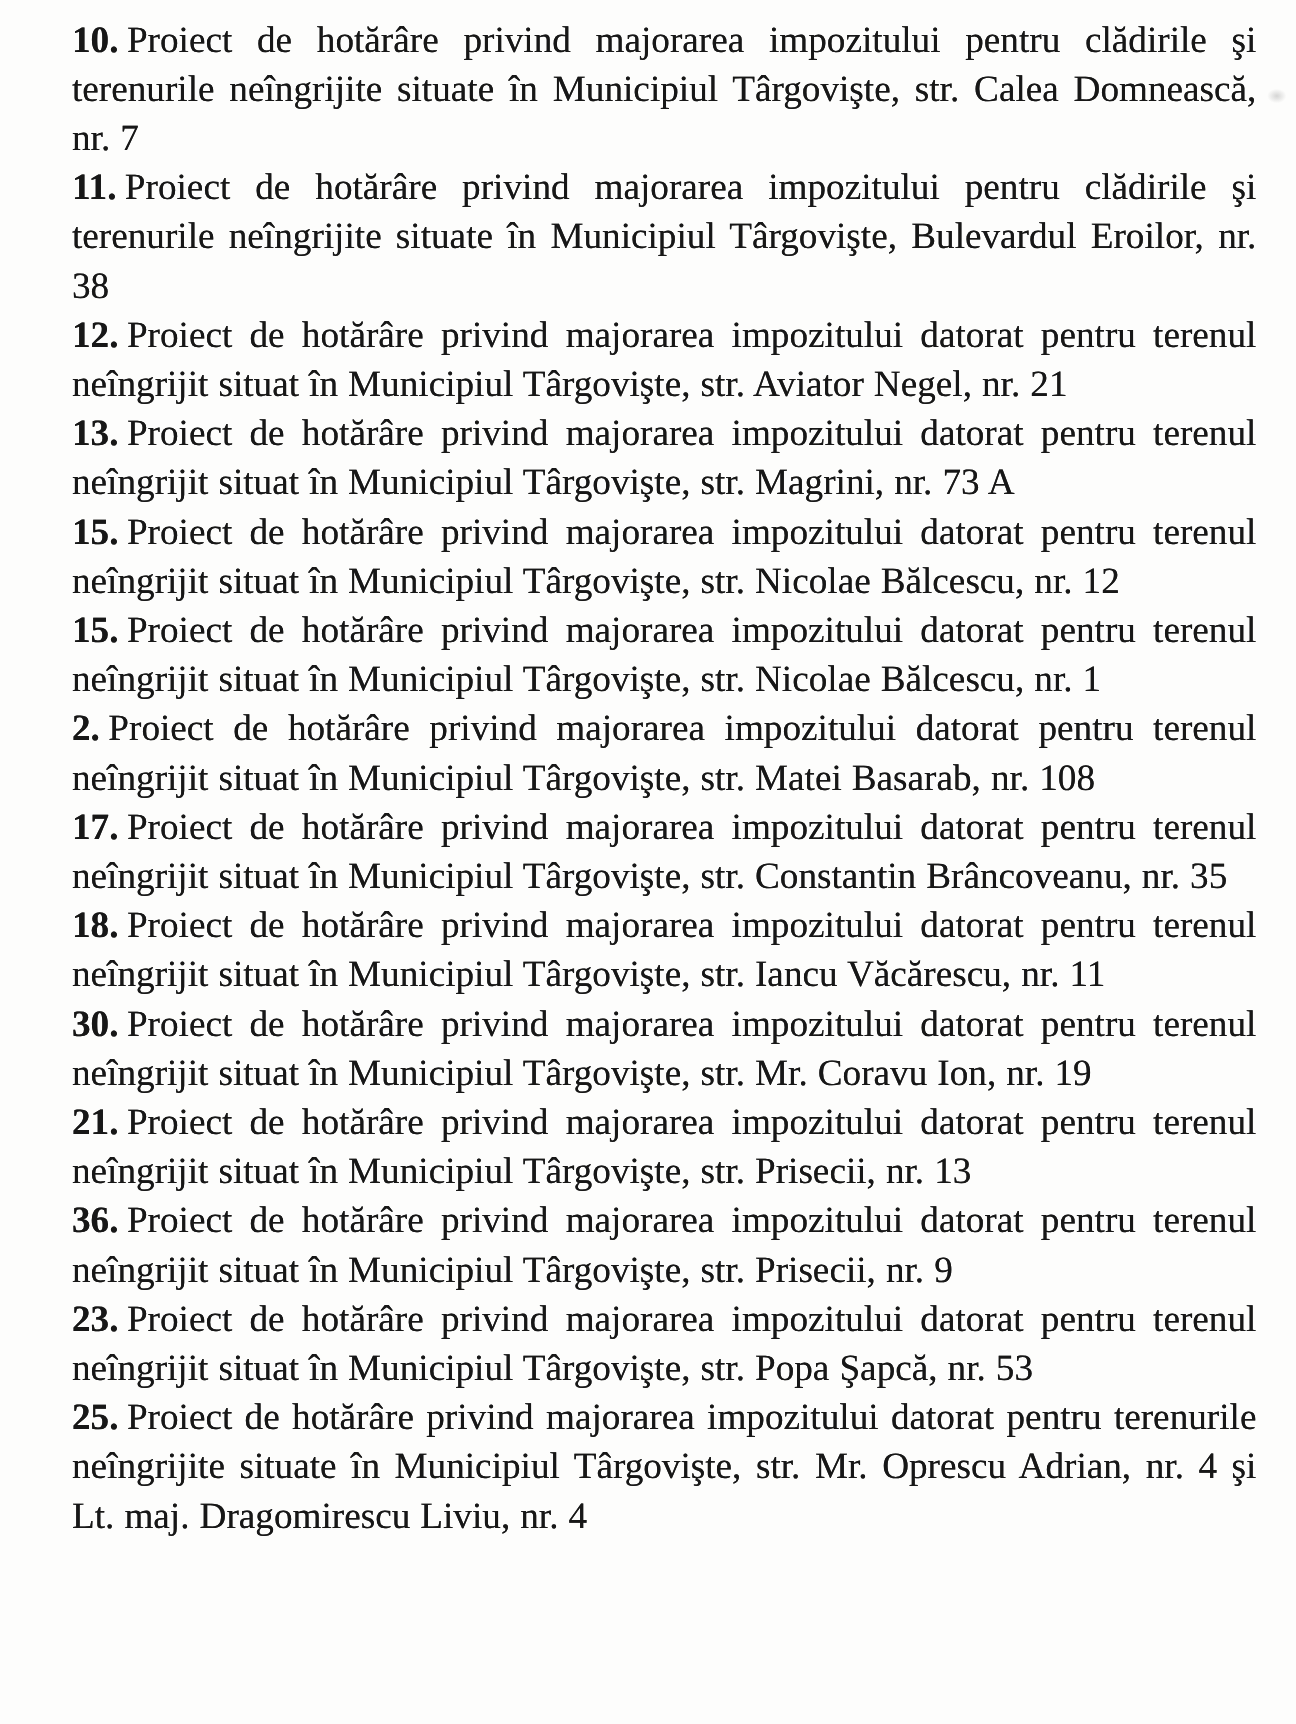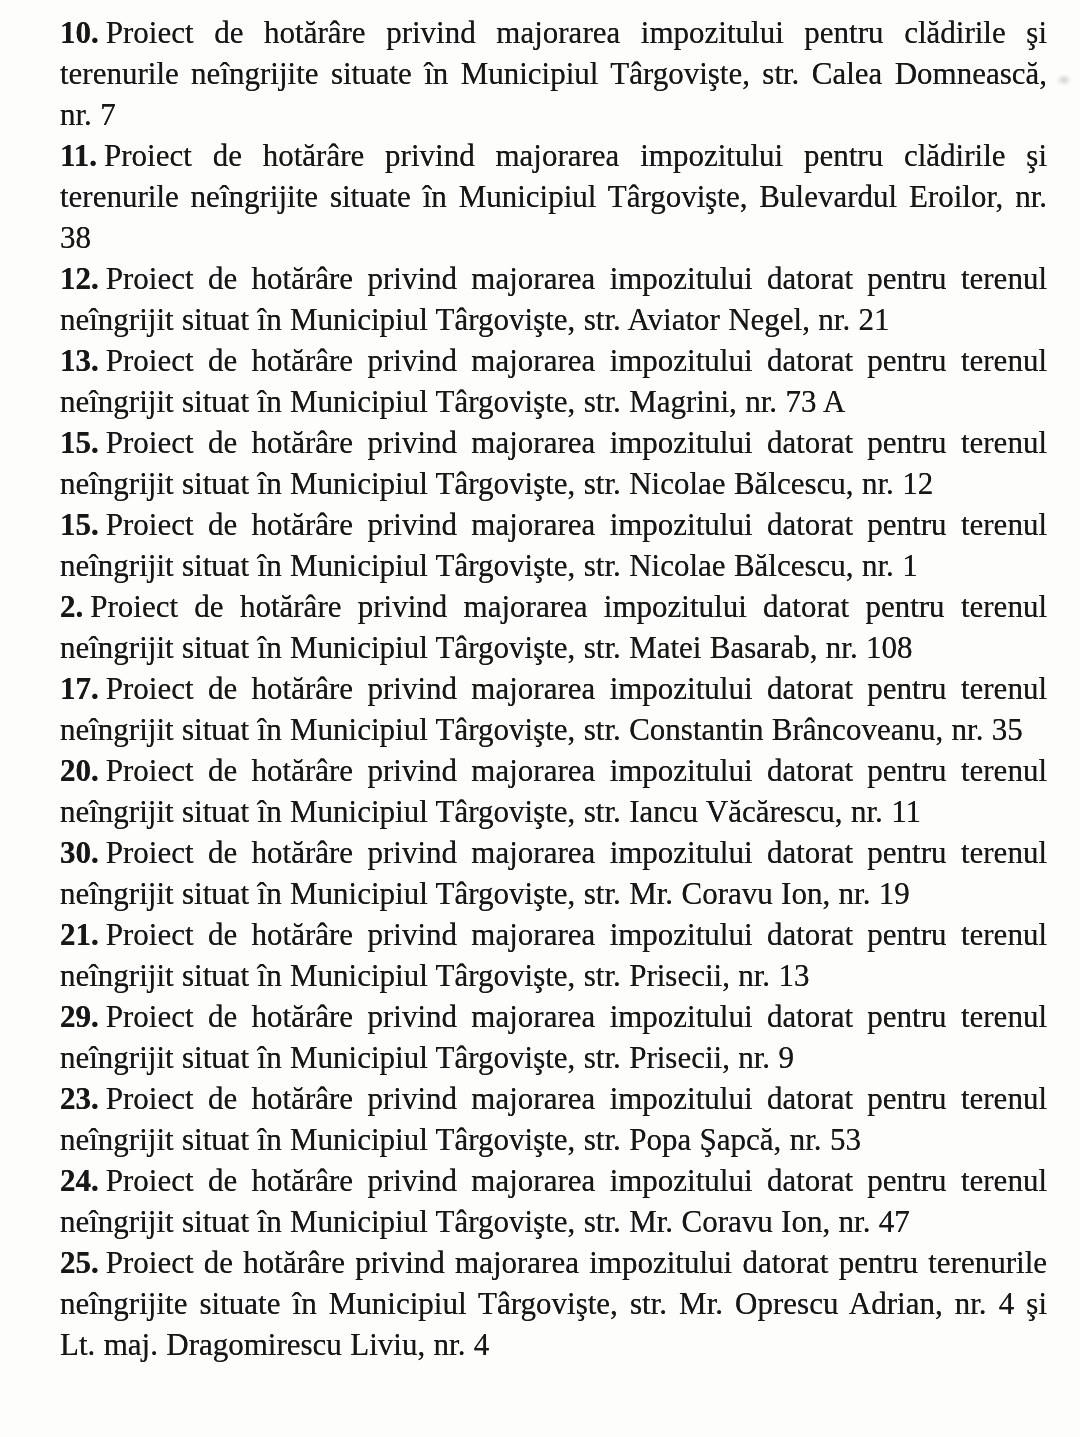--- a/index.html
+++ b/index.html
@@ -64,28 +64,27 @@
 
   <p class="item"><b class="num">15.</b><span class="gap"></span><span class="txt">Proiect de hotărâre privind majorarea impozitului datorat pentru terenul neîngrijit situat în Municipiul Târgovişte, str. Nicolae Bălcescu, nr. 12</span></p>
 
   <p class="item"><b class="num">15.</b><span class="gap"></span><span class="txt">Proiect de hotărâre privind majorarea impozitului datorat pentru terenul neîngrijit situat în Municipiul Târgovişte, str. Nicolae Bălcescu, nr. 1</span></p>
 
   <p class="item"><b class="num">2.</b><span class="gap"></span><span class="txt">Proiect de hotărâre privind majorarea impozitului datorat pentru terenul neîngrijit situat în Municipiul Târgovişte, str. Matei Basarab, nr. 108</span></p>
 
   <p class="item"><b class="num">17.</b><span class="gap"></span><span class="txt">Proiect de hotărâre privind majorarea impozitului datorat pentru terenul neîngrijit situat în Municipiul Târgovişte, str. Constantin Brâncoveanu, nr. 35</span></p>
 
 
-  <p class="item"><b class="num">20.</b><span class="gap"></span><span class="txt">Proiect de hotărâre privind majorarea impozitului datorat pentru terenul neîngrijit situat în Municipiul Târgovişte, str. Iancu Văcărescu, nr. 11</span></p>
+  <p class="item"><b class="num">18.</b><span class="gap"></span><span class="txt">Proiect de hotărâre privind majorarea impozitului datorat pentru terenul neîngrijit situat în Municipiul Târgovişte, str. Iancu Văcărescu, nr. 11</span></p>
 
   <p class="item"><b class="num">30.</b><span class="gap"></span><span class="txt">Proiect de hotărâre privind majorarea impozitului datorat pentru terenul neîngrijit situat în Municipiul Târgovişte, str. Mr. Coravu Ion, nr. 19</span></p>
 
   <p class="item"><b class="num">21.</b><span class="gap"></span><span class="txt">Proiect de hotărâre privind majorarea impozitului datorat pentru terenul neîngrijit situat în Municipiul Târgovişte, str. Prisecii, nr. 13</span></p>
 
-  <p class="item"><b class="num">29.</b><span class="gap"></span><span class="txt">Proiect de hotărâre privind majorarea impozitului datorat pentru terenul neîngrijit situat în Municipiul Târgovişte, str. Prisecii, nr. 9</span></p>
+  <p class="item"><b class="num">36.</b><span class="gap"></span><span class="txt">Proiect de hotărâre privind majorarea impozitului datorat pentru terenul neîngrijit situat în Municipiul Târgovişte, str. Prisecii, nr. 9</span></p>
 
   <p class="item"><b class="num">23.</b><span class="gap"></span><span class="txt">Proiect de hotărâre privind majorarea impozitului datorat pentru terenul neîngrijit situat în Municipiul Târgovişte, str. Popa Şapcă, nr. 53</span></p>
 
-  <p class="item"><b class="num">24.</b><span class="gap"></span><span class="txt">Proiect de hotărâre privind majorarea impozitului datorat pentru terenul neîngrijit situat în Municipiul Târgovişte, str. Mr. Coravu Ion, nr. 47</span></p>
 
   <p class="item"><b class="num">25.</b><span class="gap"></span><span class="txt">Proiect de hotărâre privind majorarea impozitului datorat pentru terenurile neîngrijite situate în Municipiul Târgovişte, str. Mr. Oprescu Adrian, nr. 4 şi Lt. maj. Dragomirescu Liviu, nr. 4</span></p>
 </div>
   <div class="smudge"></div>
 </div>
 
 </body></html>

